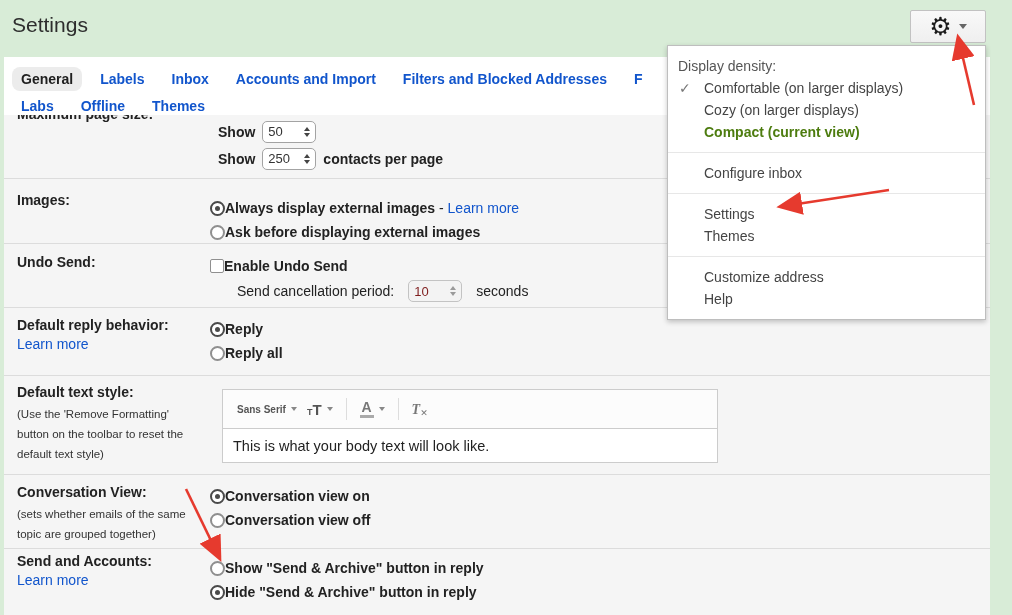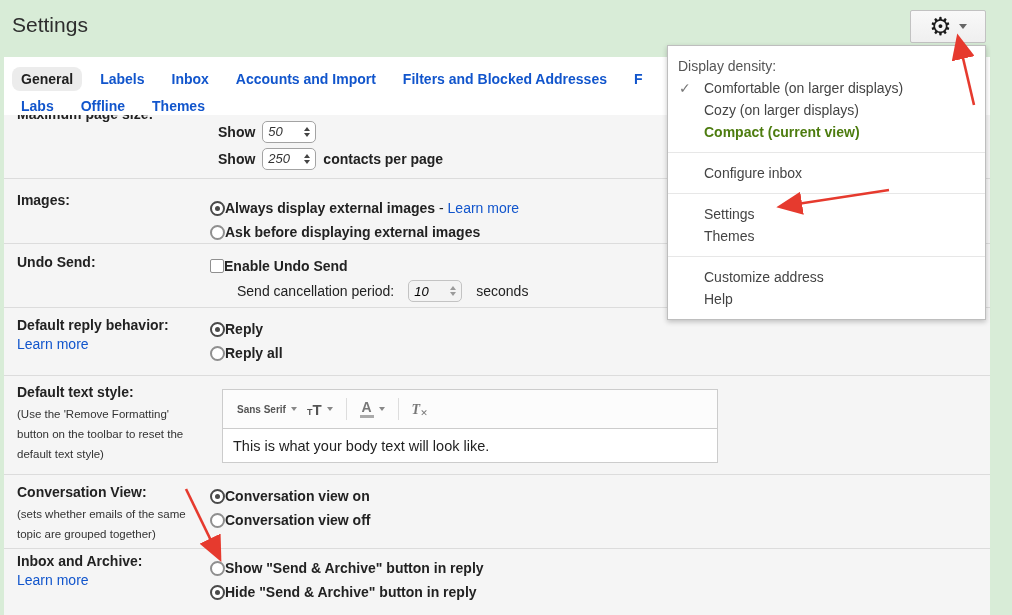--- a/index.html
+++ b/index.html
@@ -33,22 +33,22 @@
   .ctnt { flex:1; font-size:14px; color:#222; }
   .link { color:#1155cc; font-weight:normal; cursor:pointer; text-decoration:none; }
 
   .opt { display:flex; align-items:center; height:24px; gap:0; font-weight:bold; white-space:nowrap; }
   .radio { width:15px; height:15px; border-radius:50%; background:#fff; border:2px solid #8f8f8f; position:relative; flex:none; cursor:pointer; }
   .radio.sel { border-color:#4a4a4a; }
   .radio.sel::after { content:''; position:absolute; inset:3px; border-radius:50%; background:#4a4a4a; }
   .checkbox { width:14px; height:14px; border:1px solid #8f8f8f; border-radius:2px; background:#fff; flex:none; cursor:pointer; }
 
   .selbox { display:inline-flex; align-items:center; justify-content:space-between; width:54px; height:22px;
-    border:1px solid #a3a3a3; border-radius:5px; background:#fff; padding:0 5px; font-size:13px; font-weight:normal; color:#333; cursor:pointer;font-style:italic; }
-  .selbox.disabled { color:#000000; border-color:#c3c3c3; background:#f3f3f3; }
+    border:1px solid #a3a3a3; border-radius:5px; background:#fff; padding:0 5px; font-size:13px; font-weight:normal; color:#333; cursor:pointer; }
+  .selbox.disabled { color:#7f1d1d; border-color:#c3c3c3; background:#f3f3f3; }
   .spin { display:flex; flex-direction:column; gap:2px; }
   .spin i { display:block; width:0; height:0; border-left:3.5px solid transparent; border-right:3.5px solid transparent; }
   .spin .up { border-bottom:4.5px solid #444; }
   .spin .dn { border-top:4.5px solid #444; }
   .selbox.disabled .up { border-bottom-color:#9a9a9a; }
   .selbox.disabled .dn { border-top-color:#9a9a9a; }
 
   .showline { display:flex; align-items:center; gap:7px; height:27px; font-weight:bold; padding-left:8px; }
 
   
@@ -246,21 +246,21 @@
         </div>
         <div class="opt">
           <span class="radio"></span>
           <span>Conversation view off</span>
         </div>
       </div>
     </div>
 
     <div class="row" style="height:67px">
       <div class="lbl" style="padding-top:4px">
-        <span>Inbox and Archive:</span>
+        <span>Send and Accounts:</span>
         <a class="link">Learn more</a>
       </div>
       <div class="ctnt" style="padding-top:7px">
         <div class="opt">
           <span class="radio"></span>
           <span>Show "Send &amp; Archive" button in reply</span>
         </div>
         <div class="opt">
           <span class="radio sel"></span>
           <span>Hide "Send &amp; Archive" button in reply</span>

